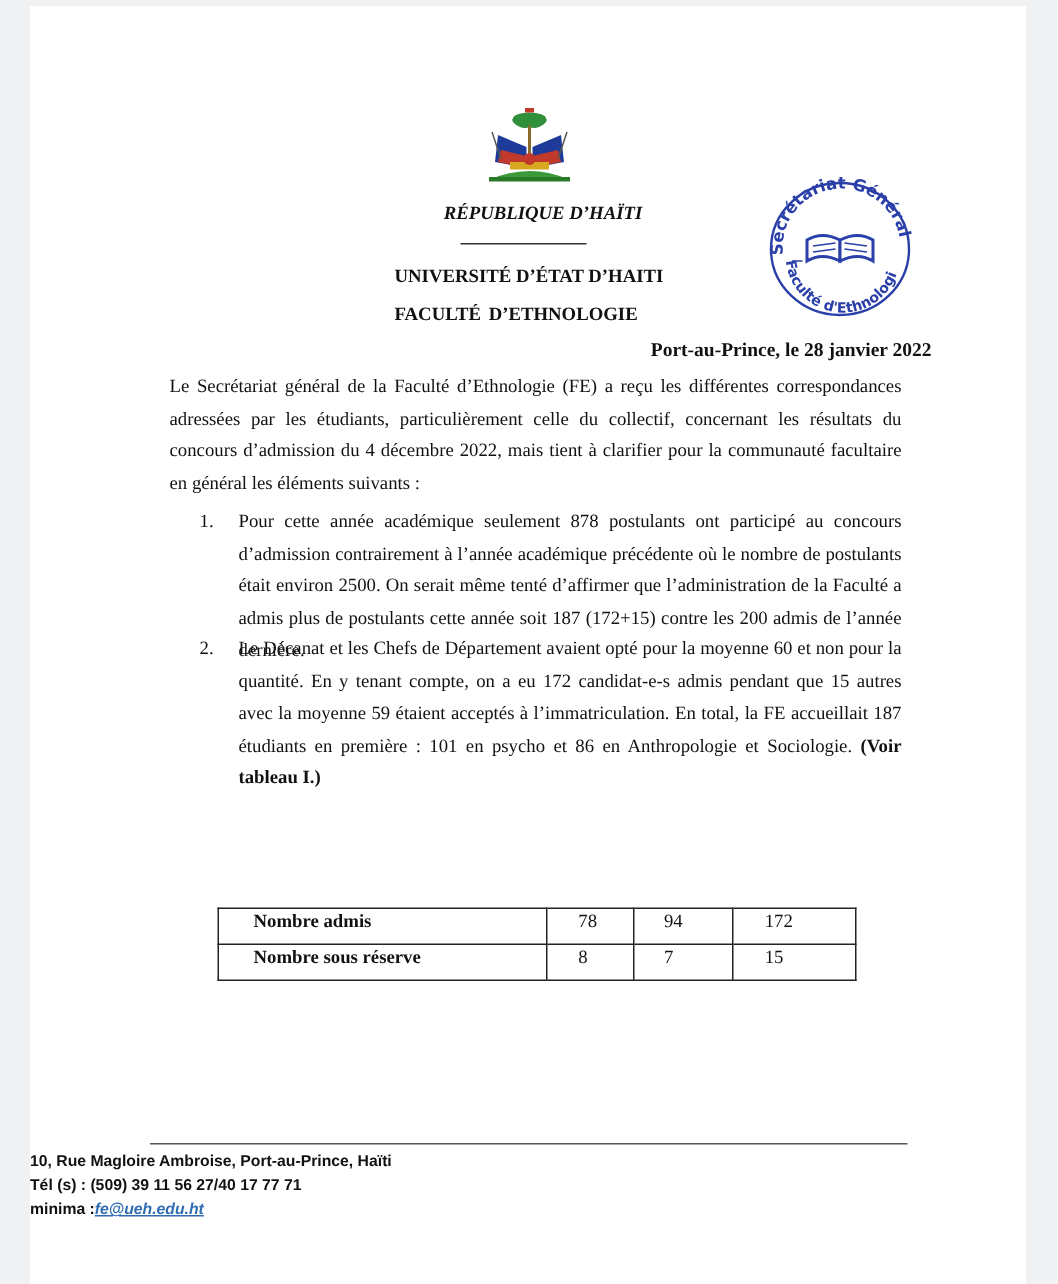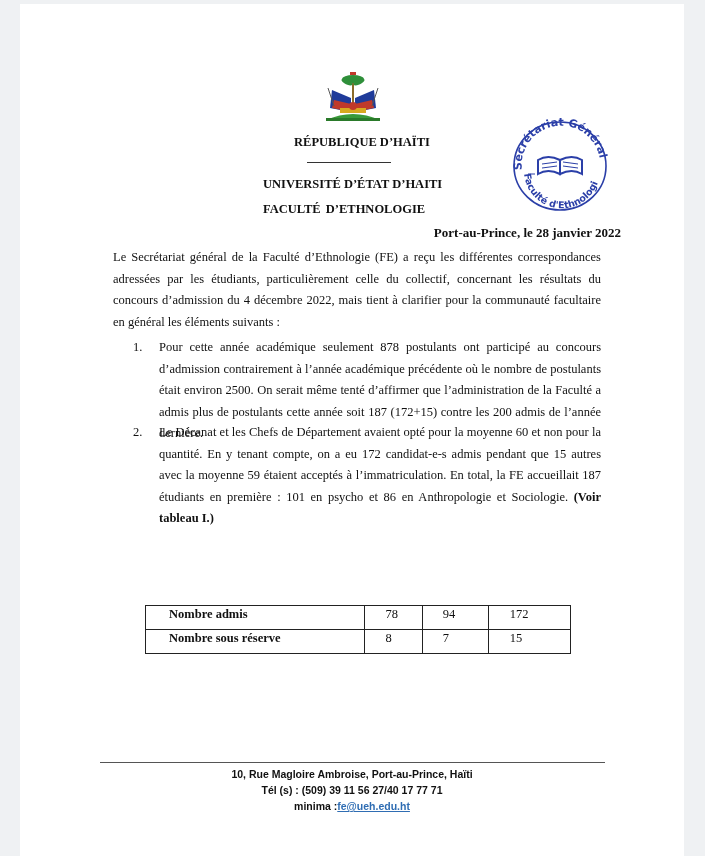--- a/index.html
+++ b/index.html
@@ -22,21 +22,21 @@
     }
     .abs { position: absolute; }
     .coat {
       left: 300px; top: 64px; width: 66px; height: 56px;
     }
     .h-rep {
       left: 0; width: 664px; top: 131px;
       text-align: center; font-weight: bold; font-size: 12.5px;
       padding-left: 20px; box-sizing: border-box;
     }
-    .h-rep span { display:inline-block; }
+    .h-rep span { display:inline-block;font-style:italic; }
     .rule-short {
       left: 287px; top: 158px; width: 84px; height: 0; border-top: 1.5px solid #333;
     }
     .h-uni {
       left: 243px; top: 173px; font-weight: bold; font-size: 12.5px; white-space: nowrap;
     }
     .h-fac {
       left: 243px; top: 198px; font-weight: bold; font-size: 12.5px; white-space: nowrap; word-spacing: 2px;
     }
     .date {
@@ -73,28 +73,28 @@
     }
     table.tbl td.c0 { width: 218px; padding-left: 23px; font-weight: bold; box-sizing: border-box; }
     table.tbl td.c1 { width: 58px; padding-left: 21px; box-sizing: border-box; }
     table.tbl td.c2 { width: 66px; padding-left: 20px; box-sizing: border-box; }
     table.tbl td.c3 { width: 82px; padding-left: 21px; box-sizing: border-box; }
     table.tbl tr.head td { font-weight: bold; }
     .footer-rule {
       left: 80px; top: 758px; width: 505px; border-top: 1.5px solid #555;
     }
     .footer {
-      left: 0; width: 664px; text-align: center;
+      left: 0; width: 664px; text-align: left;
       font-family: "Liberation Sans", sans-serif; font-weight: bold; font-size: 10.5px; line-height: 15.5px;
       color: #111;
     }
     .f1 { top: 763px; }
     .f2 { top: 779px; }
     .f3 { top: 795px; }
-    .footer a { color: #2f6db3; text-decoration: underline; }
+    .footer a { color: #2f6db3; text-decoration: underline; font-style: italic; }
   </style>
 </head>
 <body>
 
 <div class="page">
 
   <div class="abs coat">
     <svg width="66" height="56" viewBox="0 0 66 56">
 
       <rect x="32" y="12" width="2" height="26" fill="#8a6a2a"></rect>

